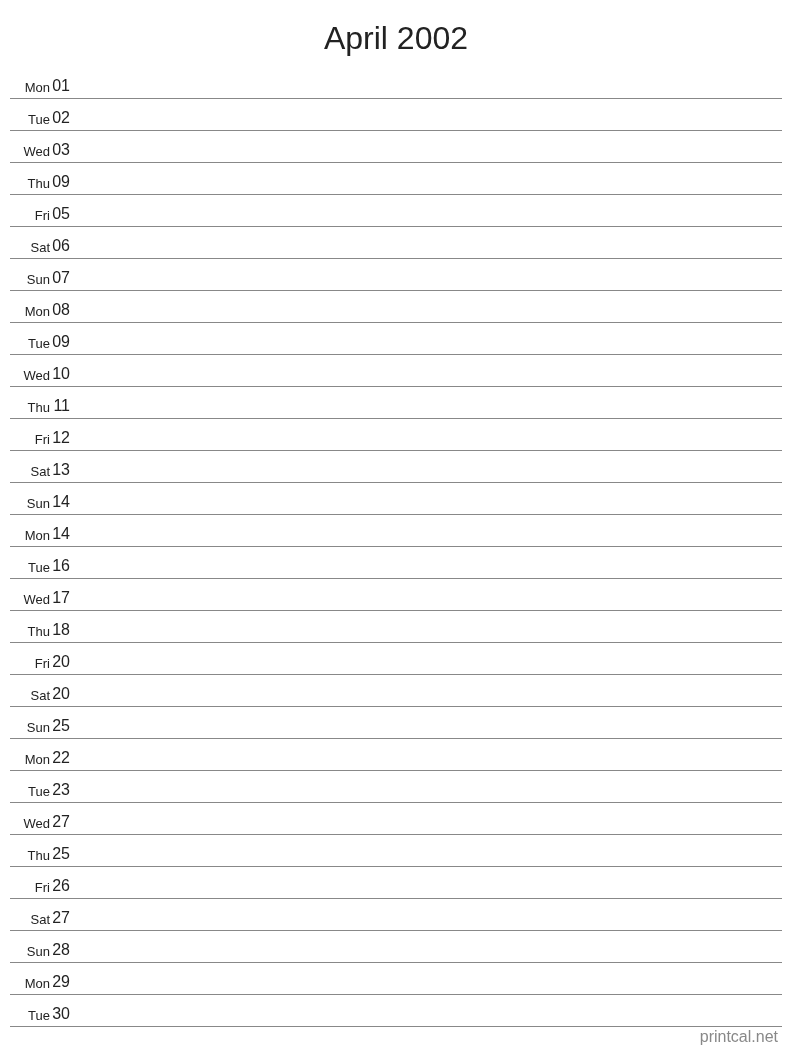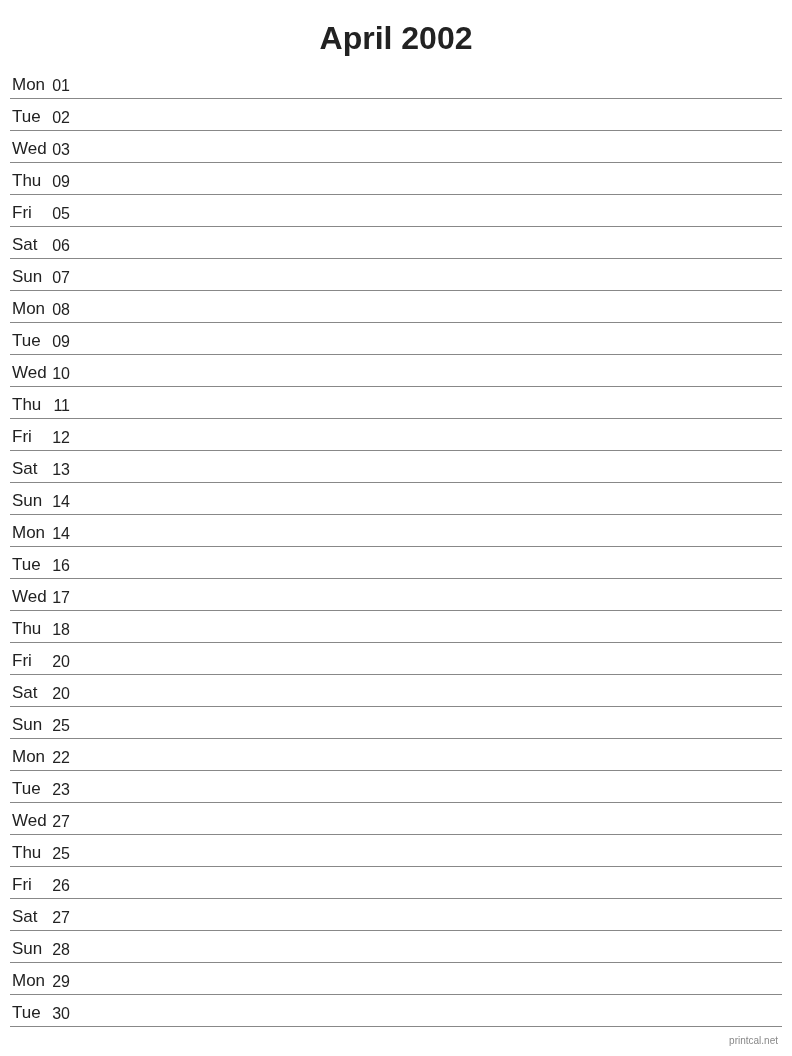--- a/index.html
+++ b/index.html
@@ -12,43 +12,43 @@
       width: 792px;
       min-height: 1056px;
       background: #fff;
       font-family: Arial, sans-serif;
       position: relative;
     }
 
     .page-title {
       text-align: center;
       font-size: 32px;
-      font-weight: bold;
+      font-weight: normal;
       padding: 20px 0 10px 0;
       color: #222;
     }
 
     .calendar-grid {
       width: 100%;
       padding: 0 10px;
     }
 
     .day-row {
       display: flex;
       align-items: flex-end;
       height: 32px;
       border-bottom: 1px solid #888;
       padding-bottom: 3px;
     }
 
     .day-name {
       width: 40px;
-      font-size: 17px;
+      font-size: 13px;
       color: #222;
-      text-align: left;
+      text-align: right;
       padding-left: 2px;
       flex-shrink: 0;
     }
 
     .day-number {
       width: 28px;
       font-size: 16px;
       color: #222;
       text-align: right;
       padding-right: 8px;
@@ -57,21 +57,21 @@
 
     .day-line {
       flex: 1;
       height: 1px;
     }
 
     .footer {
       position: absolute;
       bottom: 10px;
       right: 14px;
-      font-size: 10px;
+      font-size: 16px;
       color: #888;
     }
   </style>
 </head>
 <body>
 
 <h1 class="page-title">April 2002</h1>
 
 <div class="calendar-grid">
 <div class="day-row">

